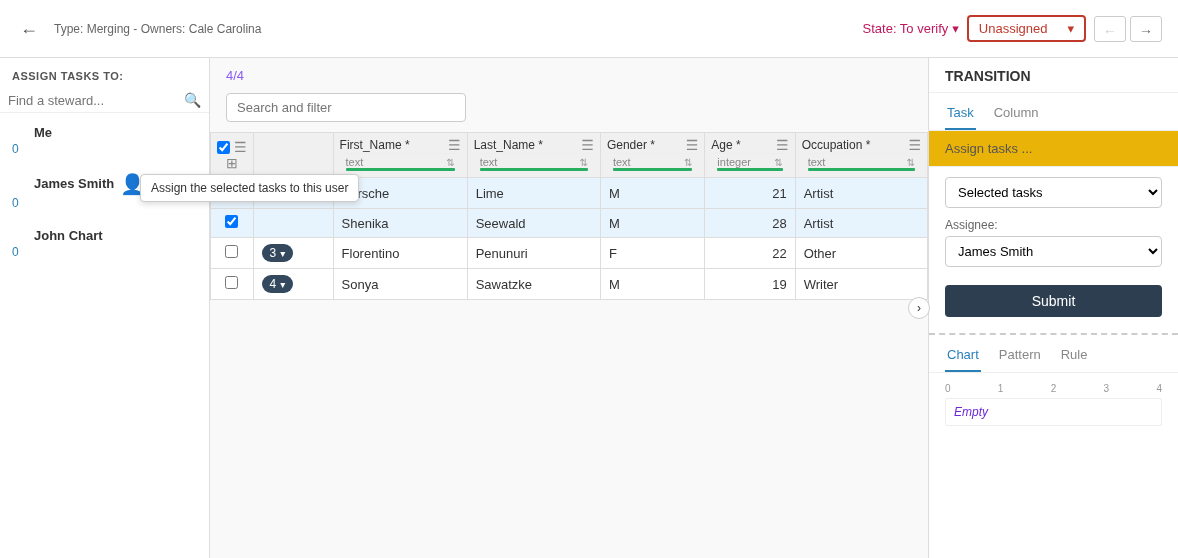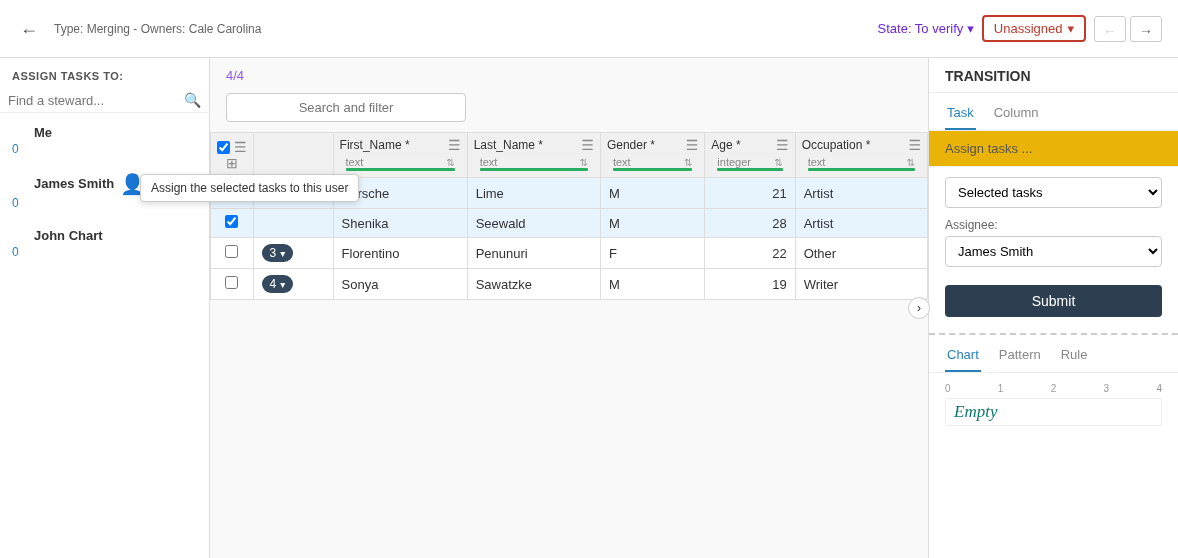--- a/index.html
+++ b/index.html
@@ -5,22 +5,22 @@
     * { box-sizing: border-box; margin: 0; padding: 0; }
     body { font-family: -apple-system, BlinkMacSystemFont, 'Segoe UI', Arial, sans-serif; font-size: 13px; background: #f5f5f5; color: #333; width: 1178px; height: 558px; overflow: hidden; }
 
     
     .header { display: flex; align-items: center; justify-content: space-between; background: #fff; border-bottom: 1px solid #ddd; padding: 8px 16px; height: 58px; }
     .header-left { display: flex; align-items: center; gap: 12px; }
     .back-btn { background: none; border: none; cursor: pointer; font-size: 18px; color: #555; padding: 4px; }
     .header-title h1 { font-size: 16px; font-weight: 600; color: #222; }
     .header-title p { font-size: 12px; color: #666; }
     .header-right { display: flex; align-items: center; gap: 8px; }
-    .state-label { font-size: 13px; color: #6d28d9; display: flex; align-items: center; gap: 4px; }
-    .unassigned-btn { border: 2px solid #c0392b; color: #c0392b; background: #fff; padding: 4px 10px; border-radius: 4px; cursor: pointer; font-size: 13px; display: flex; align-items: center; gap: 5px; font-weight: 500; }
+    .state-label { font-size: 13px; color: #be185d; display: flex; align-items: center; gap: 4px; }
+    .unassigned-btn { border: 2px solid #c0392b; color: #c0392b; background: #fff; padding: 4px 10px; border-radius: 4px; cursor: pointer; font-size: 13px; display: flex; align-items: center; gap: 20px; font-weight: 500; }
     .nav-arrows { display: flex; gap: 4px; }
     .nav-arrow { background: none; border: 1px solid #ccc; border-radius: 3px; cursor: pointer; padding: 4px 8px; color: #666; font-size: 14px; }
     .nav-arrow:disabled { color: #ccc; cursor: default; }
 
     
     .main { display: flex; height: calc(558px - 58px); }
 
     
     .left-panel { width: 210px; background: #fff; border-right: 1px solid #ddd; display: flex; flex-direction: column; padding: 8px 0; flex-shrink: 0; }
     .assign-label { font-size: 11px; font-weight: 600; color: #555; padding: 4px 12px 6px; text-transform: uppercase; letter-spacing: 0.5px; }
@@ -33,21 +33,21 @@
     .user-row { position: relative; padding: 6px 12px; cursor: pointer; }
     .tooltip-box { position: absolute; left: 140px; top: 8px; background: #fff; border: 1px solid #ccc; border-radius: 4px; padding: 6px 10px; font-size: 12px; color: #333; white-space: nowrap; z-index: 10; box-shadow: 0 2px 6px rgba(0,0,0,0.15); }
     .assign-icon { display: inline-flex; align-items: center; gap: 4px; }
     .person-icon { font-size: 20px; color: #1a5276; }
     .arrow-icon { color: #1a5276; font-size: 14px; }
 
     
     .center-panel { flex: 1; background: #f9f9f9; display: flex; flex-direction: column; overflow: hidden; }
     .center-top { padding: 10px 16px; font-size: 13px; color: #8b5cf6; font-weight: 500; }
     .search-bar { padding: 0 16px 10px; }
-    .search-input { width: 240px; padding: 6px 10px; border: 1px solid #ccc; border-radius: 4px; font-size: 13px; outline: none; text-align: center; }
+    .search-input { width: 240px; padding: 6px 10px; border: 1px solid #ccc; border-radius: 4px; font-size: 13px; outline: none; }
     .data-table { flex: 1; overflow: auto; }
     table { width: 100%; border-collapse: collapse; background: #fff; }
     thead tr { background: #f0f0f0; }
     th { border: 1px solid #ddd; padding: 0; font-weight: 500; font-size: 12px; }
     td { border: 1px solid #ddd; padding: 6px 8px; font-size: 13px; }
     .th-inner { padding: 4px 6px; }
     .th-row1 { display: flex; align-items: center; justify-content: space-between; gap: 4px; }
     .th-row2 { display: flex; align-items: center; justify-content: space-between; font-size: 11px; color: #888; font-weight: 400; padding: 2px 6px 0; border-top: 1px solid #eee; }
     .col-name { font-size: 12px; color: #333; }
     .col-type { font-size: 11px; color: #888; }
@@ -75,21 +75,21 @@
     .form-label { font-size: 12px; color: #666; margin-bottom: 4px; }
     .form-select { width: 100%; padding: 6px 8px; border: 1px solid #ccc; border-radius: 4px; font-size: 13px; background: #fff; cursor: pointer; outline: none; appearance: auto; }
     .submit-btn { margin: 8px 16px; background: #2c3e50; color: #fff; border: none; border-radius: 4px; padding: 8px 20px; font-size: 14px; font-weight: 500; cursor: pointer; }
     .right-bottom { border-top: 2px dashed #ccc; margin-top: 8px; }
     .bottom-tabs { display: flex; padding: 8px 16px 0; gap: 16px; border-bottom: 1px solid #eee; }
     .bottom-tab { padding: 4px 2px 8px; font-size: 13px; cursor: pointer; color: #888; border-bottom: 2px solid transparent; }
     .bottom-tab.active { color: #2980b9; border-bottom: 2px solid #2980b9; font-weight: 500; }
     .chart-area { padding: 10px 16px; }
     .chart-axis { display: flex; justify-content: space-between; font-size: 10px; color: #999; margin-bottom: 4px; }
     .chart-bar-area { background: #fff; border: 1px solid #eee; height: 28px; border-radius: 2px; display: flex; align-items: center; padding: 0 8px; }
-    .empty-label { font-size: 17px; color: #0f766e; font-style: italic; font-family: Liberation Serif, serif; }
+    .empty-label { font-size: 12px; color: #6d28d9; font-style: italic; }
 
     
     .content-wrapper { display: flex; position: relative; height: 100%; }
     .chevron-collapse { position: absolute; right: 248px; top: 50%; transform: translateY(-50%); z-index: 5; background: #fff; border: 1px solid #ccc; border-radius: 50%; width: 22px; height: 22px; display: flex; align-items: center; justify-content: center; cursor: pointer; font-size: 12px; }
   </style>
 </head>
 <body>
 
 <div class="header">
   <div class="header-left">

